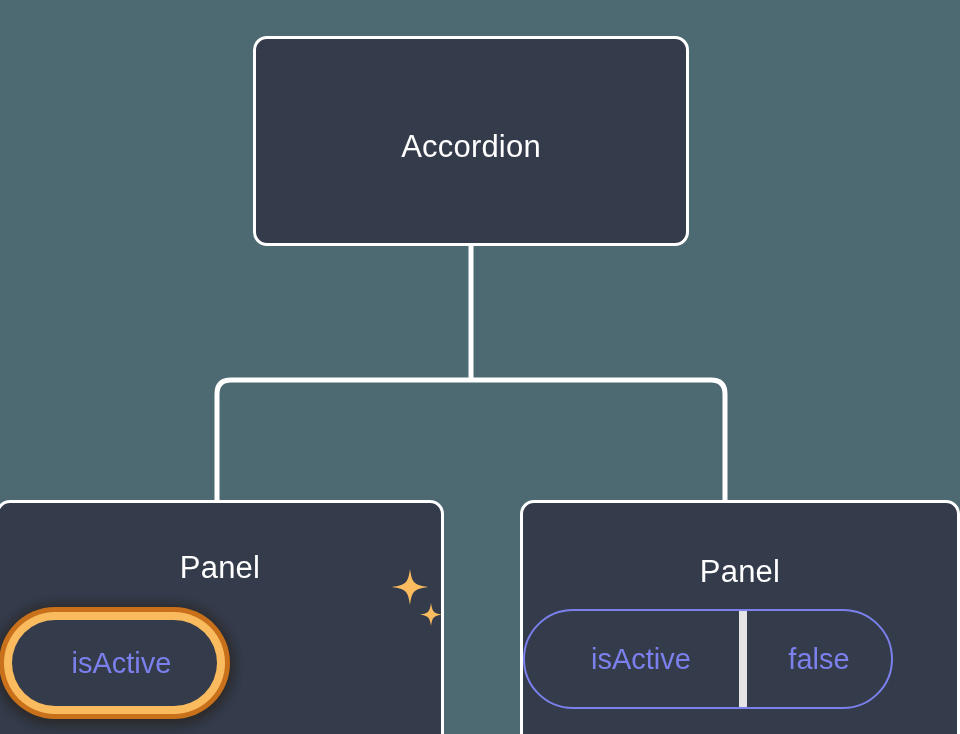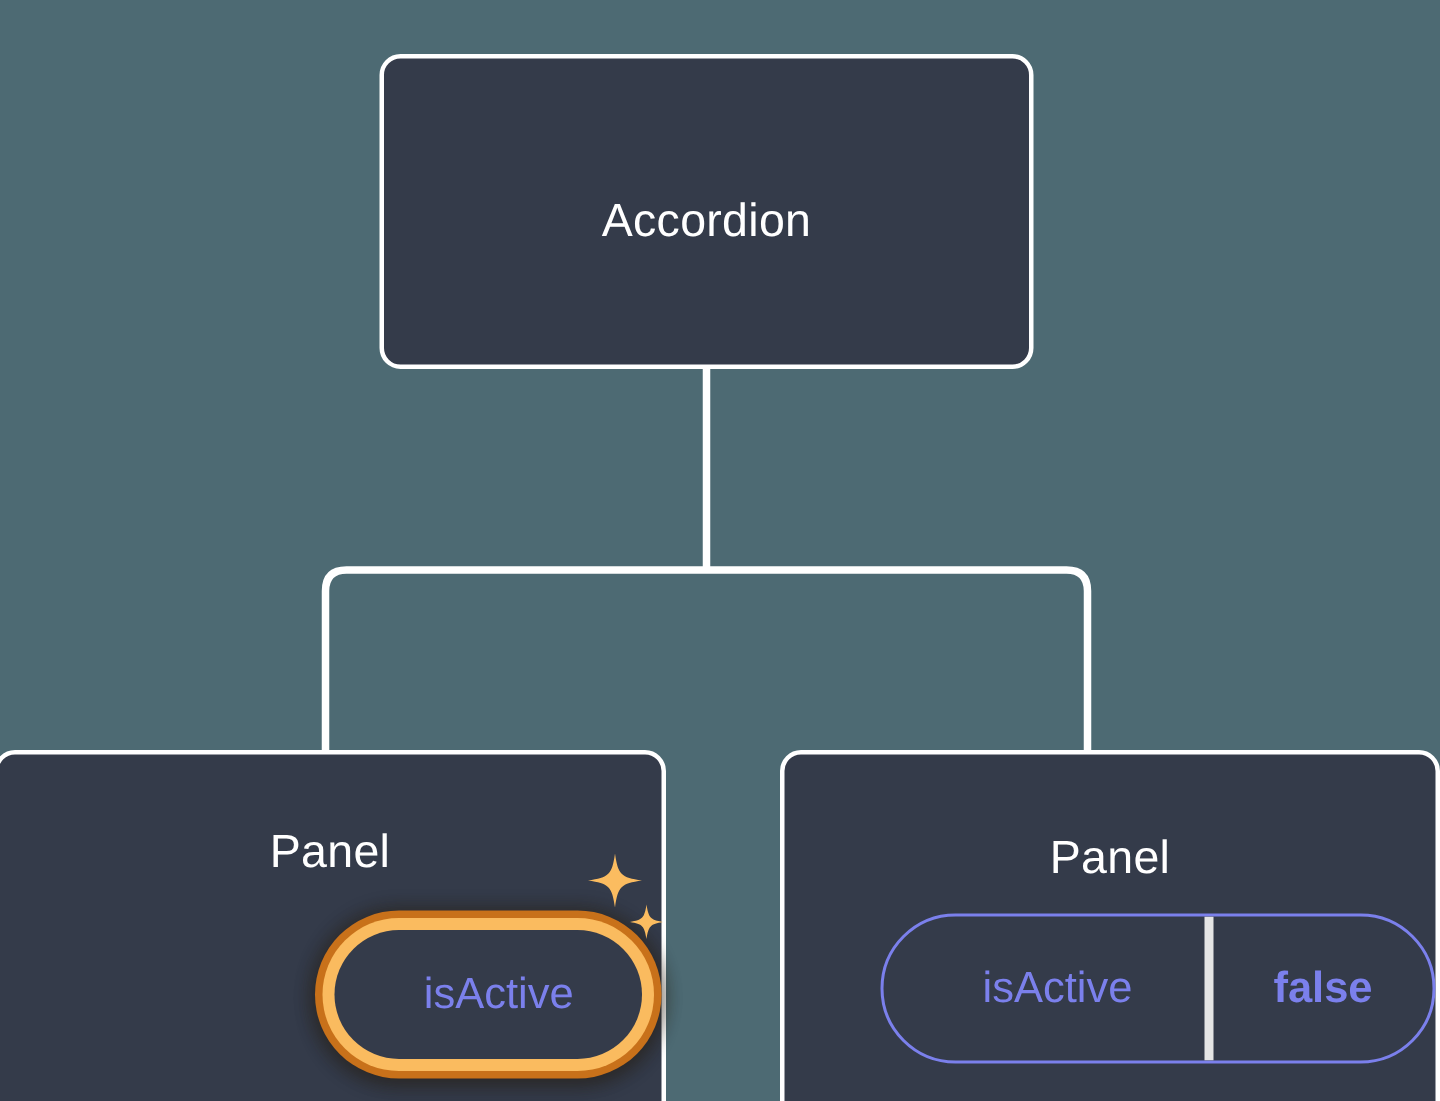--- a/index.html
+++ b/index.html
@@ -82,21 +82,21 @@
     margin-bottom: 0;
   }
 
   #node-panel-right .panel-title {
     margin-top: 53px;
   }
 
   
   .pill-wrap {
     display: flex;
-    justify-content: flex-end;
+    justify-content: flex-start;
     margin-top: 24px;
   }
 
   #node-panel-right .pill-wrap {
     margin-top: 22px;
   }
 
   .pill {
     display: flex;
     align-items: stretch;
@@ -122,22 +122,22 @@
   .pill.plain {
     border: 2px solid #7b80ec;
     height: 100px;
   }
   .pill.plain .pill-key {
     width: 214px;
     padding-left: 18px;
   }
   .pill.plain .pill-val {
     width: 152px;
-    border-left: 6px solid #e5e5e5;
-    font-weight: 700;
+    border-left: 8px solid #e5e5e5;
+    font-weight: 400;
   }
 
   
   .pill-highlight-outer {
     position: relative;
     border-radius: 999px;
     background: #c8711a;
     padding: 5px;
     box-shadow: 0 0 10px 4px rgba(40, 30, 12, 0.30),
                 0 4px 12px 2px rgba(30, 22, 10, 0.33);

